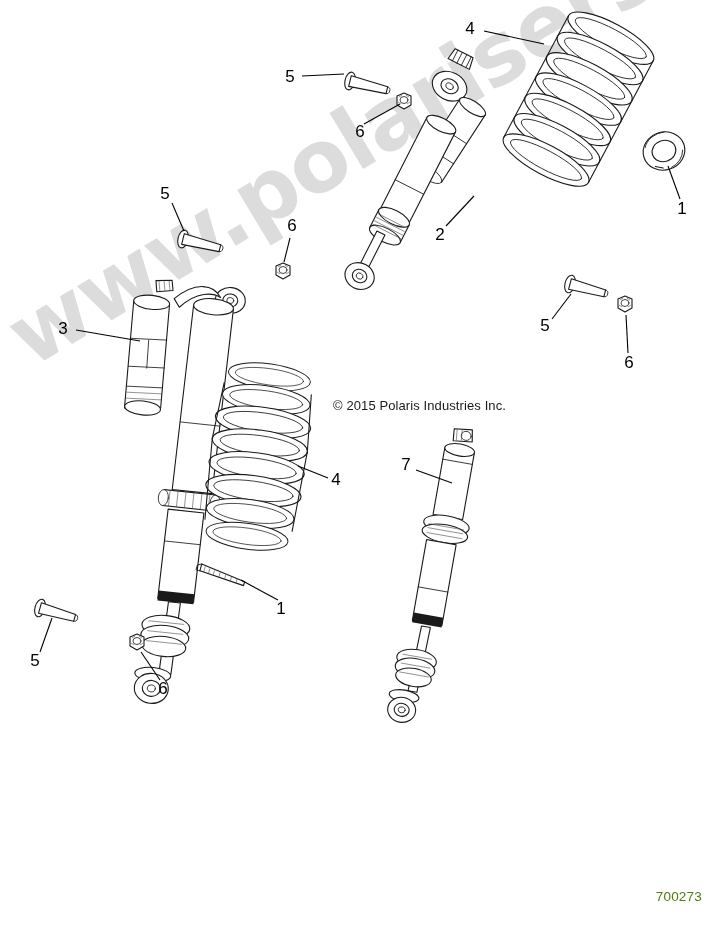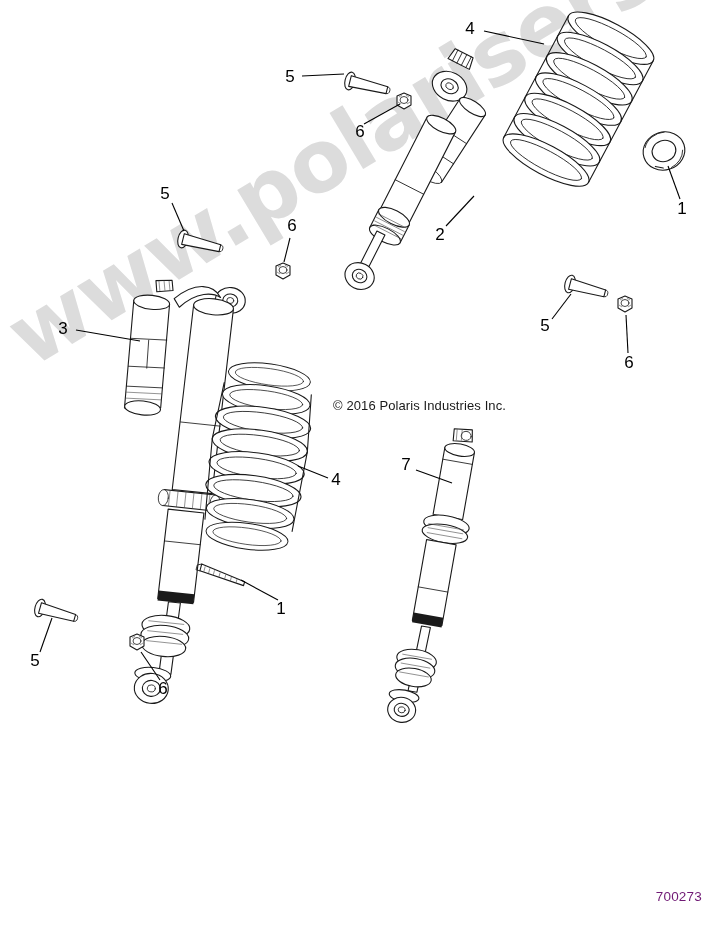--- a/index.html
+++ b/index.html
@@ -33,21 +33,21 @@
     left:333px;top:398px;
     font-size:13px;
     letter-spacing:0.1px;
     white-space:nowrap;
     color:#1a1a1a;
   }
   #drawing-number{
     position:absolute;
     right:18px;bottom:22px;
     font-size:13.5px;
-    color:#701a75;
+    color:#4d7c0f;
     letter-spacing:0.2px;
   }
   #watermark{
     position:absolute;
     left:-10px;top:300px;
     width:760px;
     transform:rotate(-31deg);
     transform-origin:0 0;
     font-size:86px;
     font-weight:bold;
@@ -370,16 +370,16 @@
       <text class="callout-num" x="629" y="364">6</text>
       <text class="callout-num" x="336" y="481">4</text>
       <text class="callout-num" x="406" y="466">7</text>
       <text class="callout-num" x="281" y="610">1</text>
       <text class="callout-num" x="35" y="662">5</text>
       <text class="callout-num" x="163" y="690">6</text>
     </g>
 
   </svg>
 
-  <div id="copyright">© 2016 Polaris Industries Inc.</div>
+  <div id="copyright">© 2015 Polaris Industries Inc.</div>
   <div id="drawing-number">700273</div>
 
 </div>
 
 </body></html>

